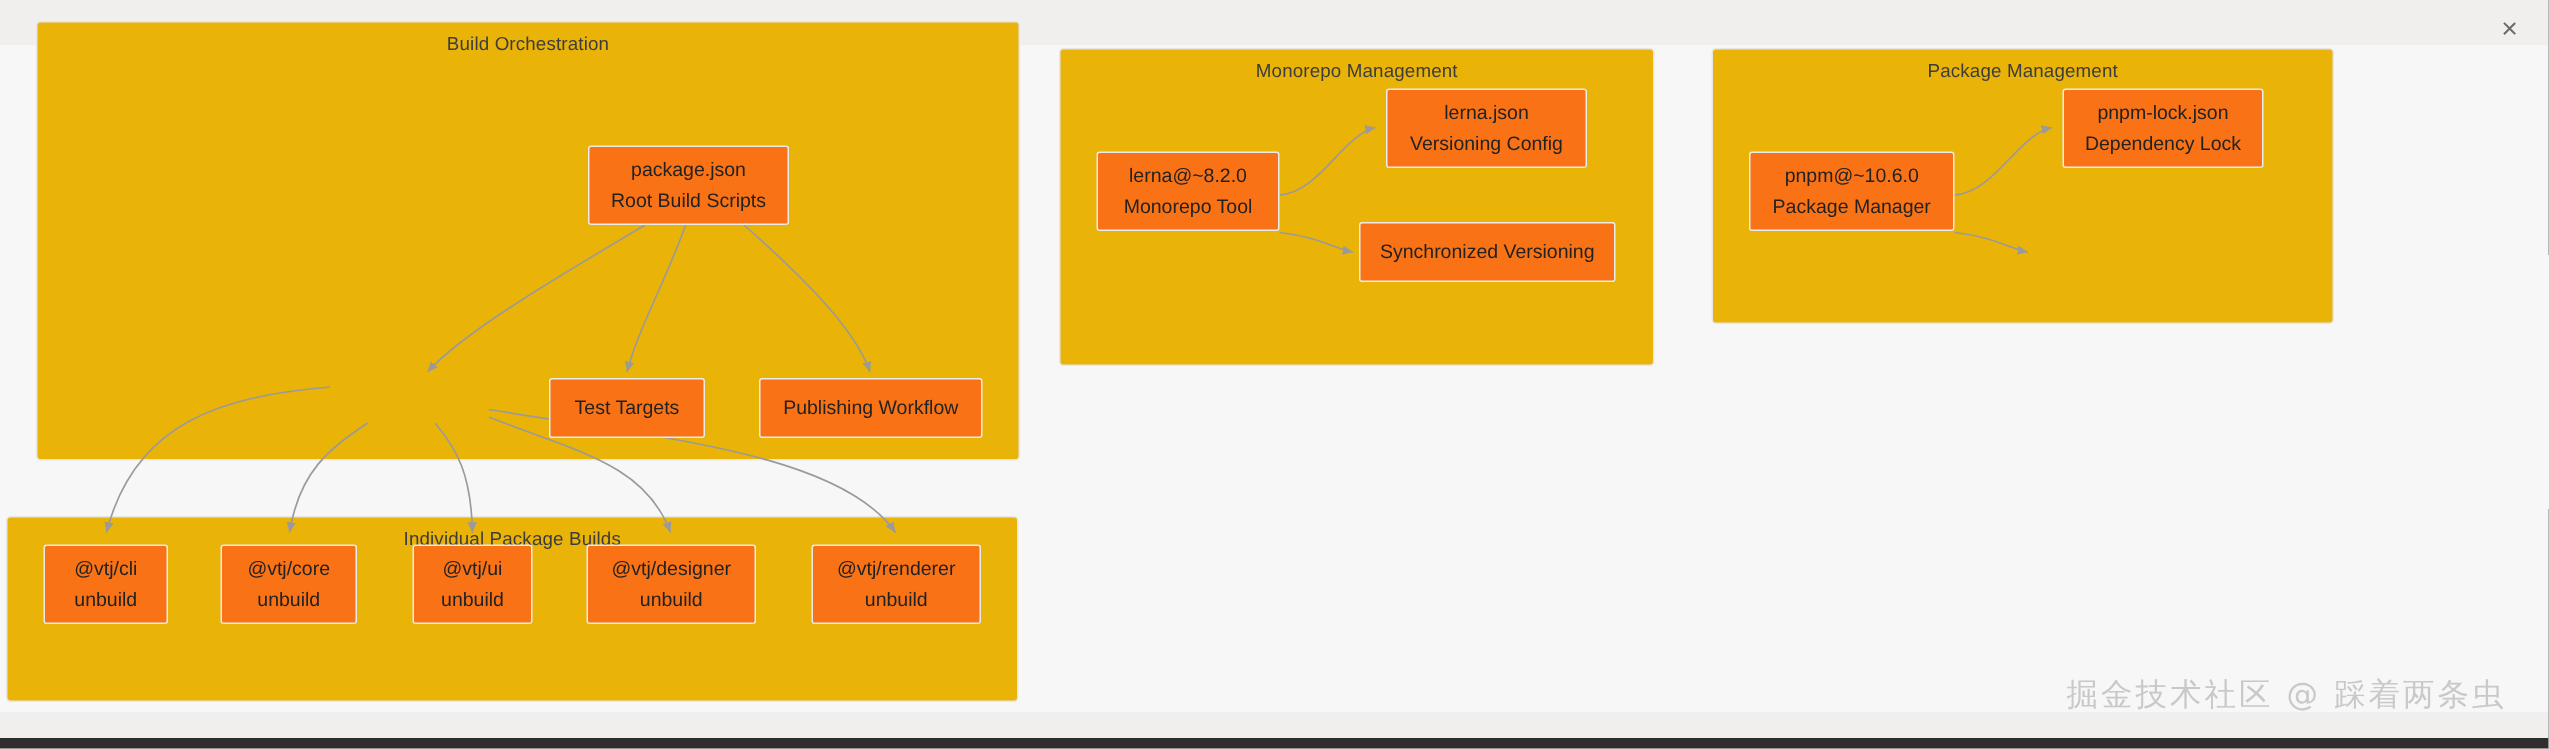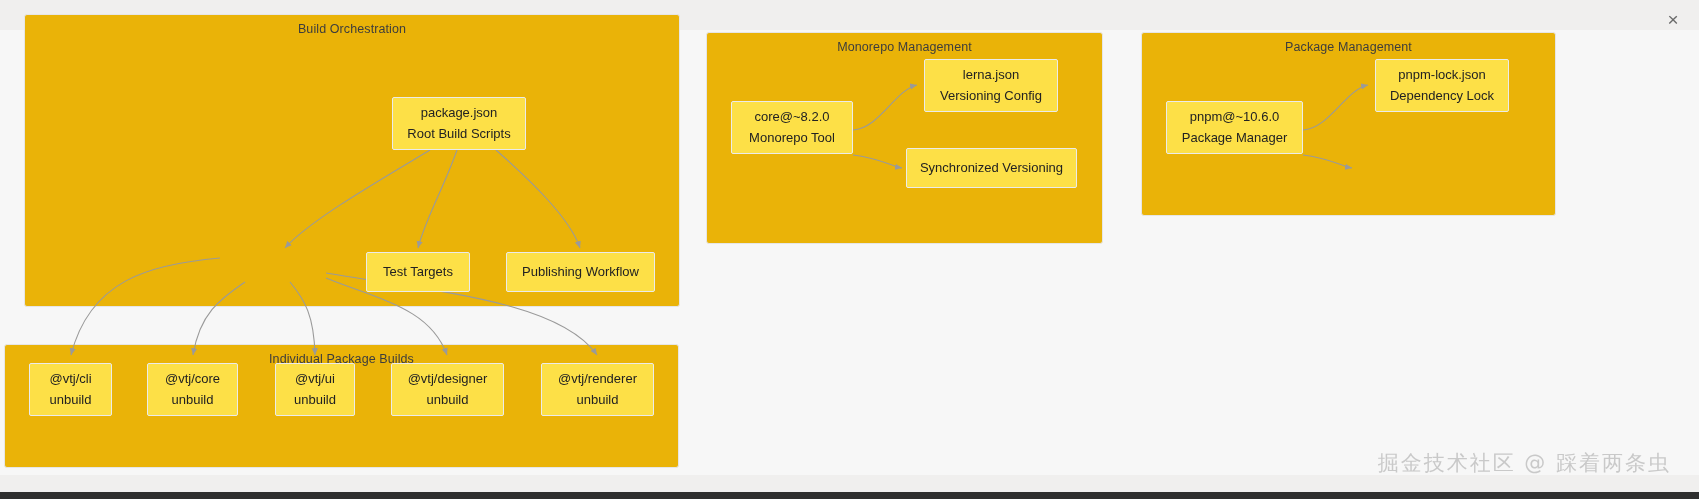--- a/index.html
+++ b/index.html
@@ -76,21 +76,21 @@
     left: 0;
     width: 100%;
     text-align: center;
     font-size: 12.5px;
     color: #3d3d3d;
     letter-spacing: .1px;
   }
   
   .node {
     position: absolute;
-    background: #fde047;
+    background: #f97316;
     border: 1px solid #ebebeb;
     border-radius: 2px;
     box-sizing: border-box;
     display: flex;
     flex-direction: column;
     align-items: center;
     justify-content: center;
     font-size: 13px;
     color: #222222;
     line-height: 1.55;
@@ -217,21 +217,21 @@
       <div>@vtj/designer</div>
       <div class="l2">unbuild</div>
     </div>
 
     <div class="node" style="left:541px; top:333px; width:113px; height:53px;">
       <div>@vtj/renderer</div>
       <div class="l2">unbuild</div>
     </div>
 
     <div class="node" style="left:731px; top:71px; width:122px; height:53px;">
-      <div>core@~8.2.0</div>
+      <div>lerna@~8.2.0</div>
       <div class="l2">Monorepo Tool</div>
     </div>
 
     <div class="node" style="left:924px; top:29px; width:134px; height:53px;">
       <div>lerna.json</div>
       <div class="l2">Versioning Config</div>
     </div>
 
     <div class="node" style="left:906px; top:118px; width:171px; height:40px;">
       <div>Synchronized Versioning</div>

